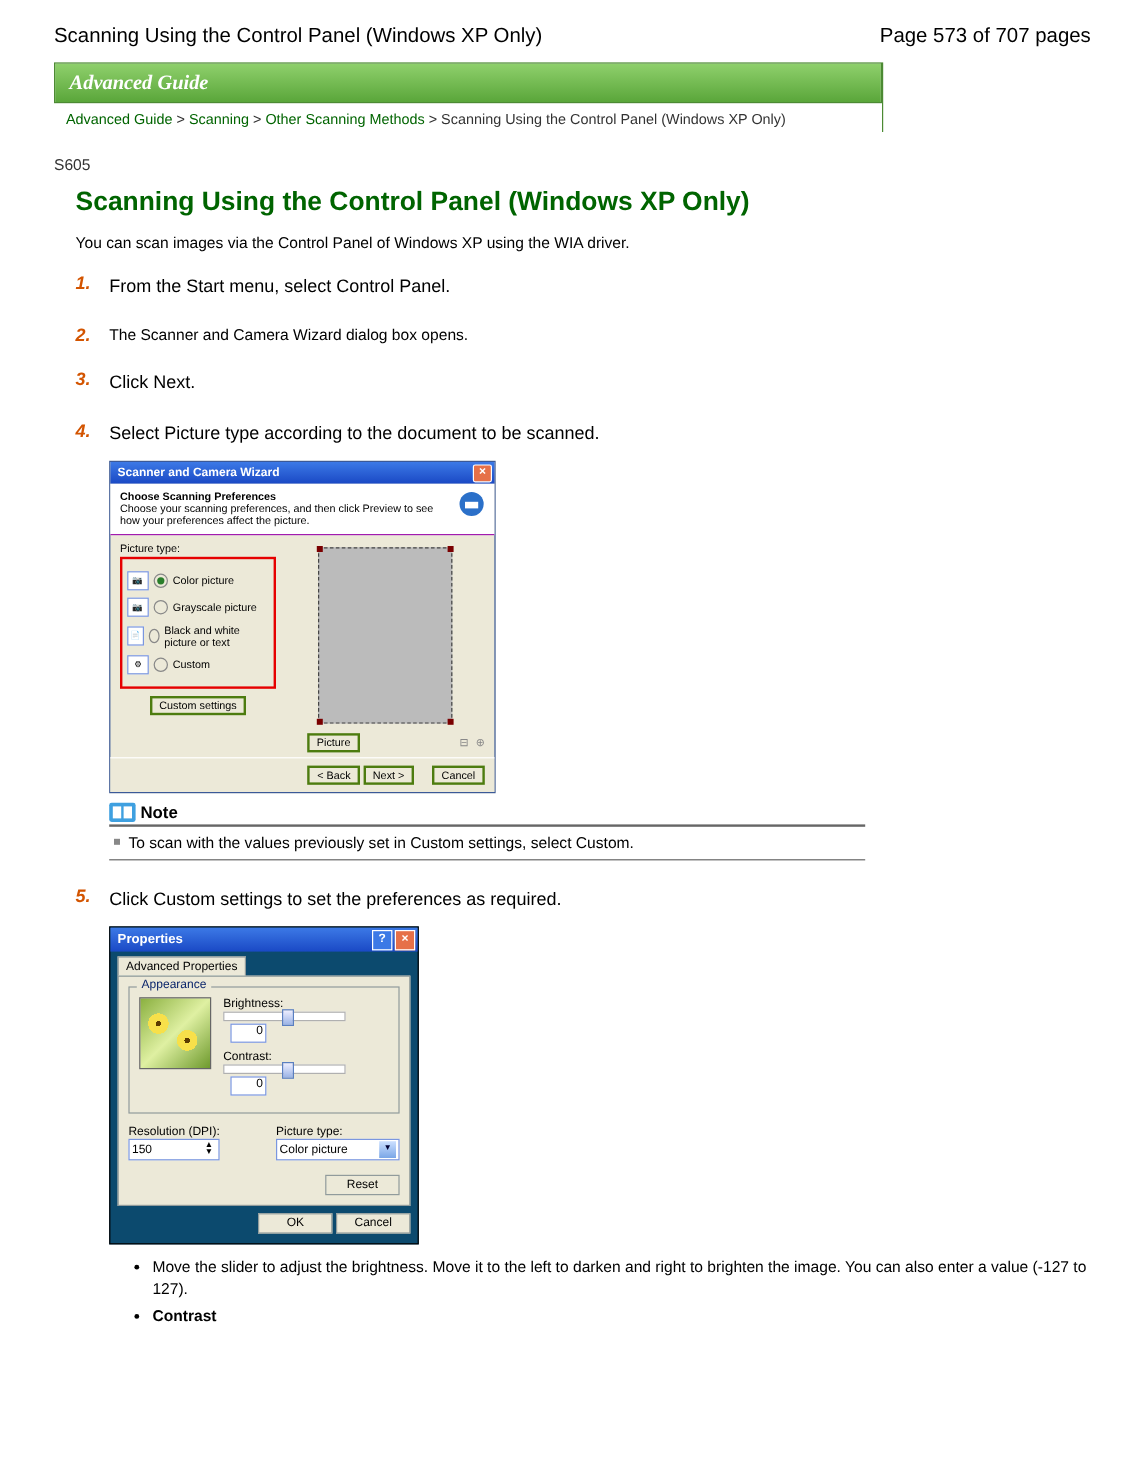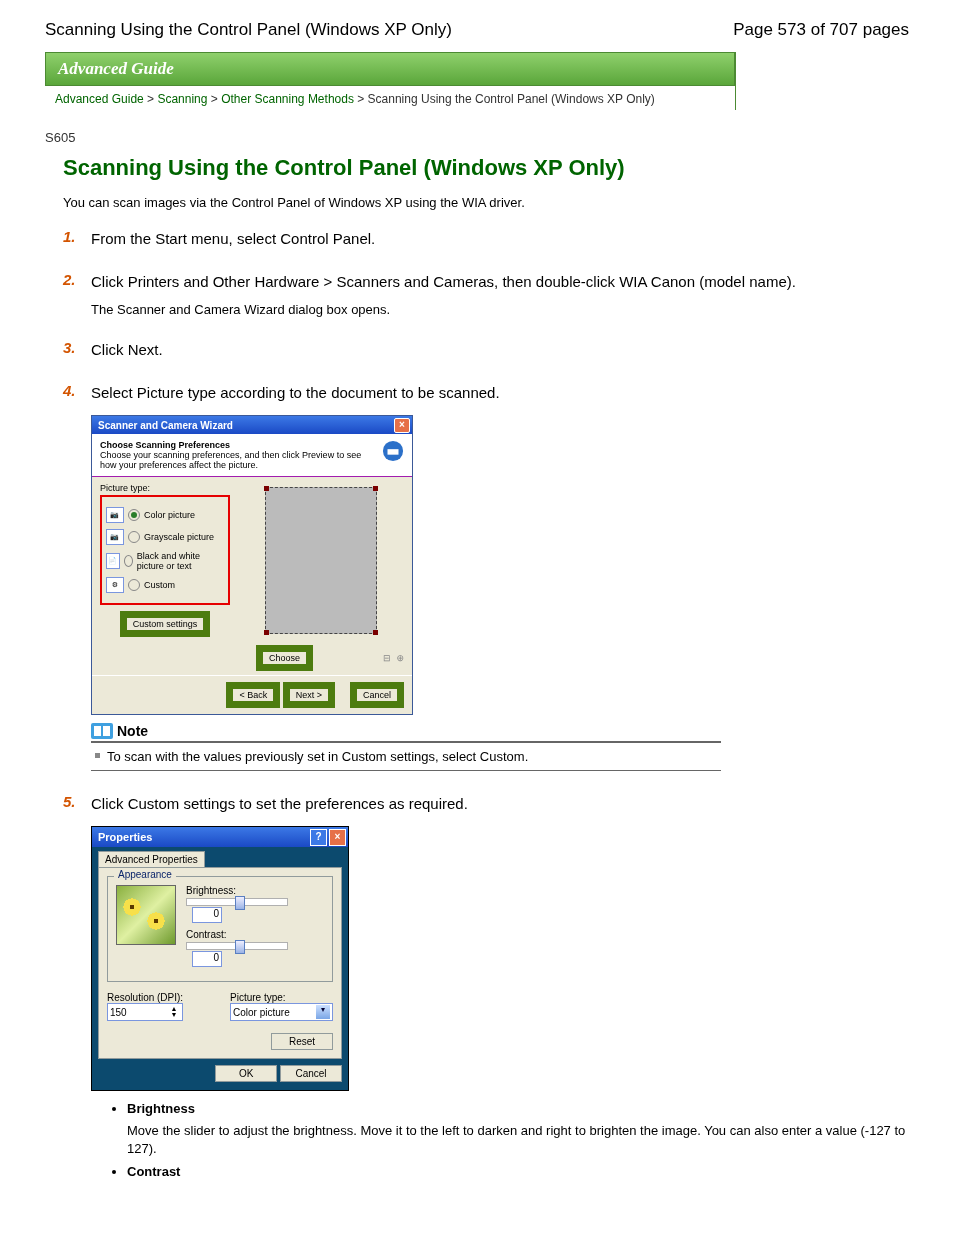--- a/index.html
+++ b/index.html
@@ -157,21 +157,21 @@
     display: inline-block; position: relative;
   }
   .radio-row.sel .ri::after {
     content:''; position:absolute; inset:2px; background:#2a7e2a; border-radius:50%;
   }
   .radio-row .ico {
     width: 16px; height: 14px; border: 1px solid #7a96df; background: #fff;
     display:flex; align-items:center; justify-content:center; font-size:7px;
   }
   .wiz-btn {
-    border: 7px solid #4d7c0f;
+    border: 2px solid #4d7c0f;
     background: #ece9d8;
     font-size: 9px;
     padding: 1px 6px;
     display: inline-block;
   }
   .custom-settings { margin-top: 6px; text-align: center; }
   .preview-area {
     width: 110px;
     height: 145px;
     background: #bbb;
@@ -368,21 +368,20 @@
     <div class="intro">You can scan images via the Control Panel of Windows XP using the WIA driver.</div>
 
     <ol class="steps">
       <li>
         <span class="step-num">1.</span>
         <div class="step-title">From the Start menu, select Control Panel.</div>
       </li>
 
       <li>
         <span class="step-num">2.</span>
-        <div class="step-title">Click Printers and Other Hardware &gt; Scanners and Cameras, then double-click WIA Canon (model name).</div>
         <div class="step-desc">The Scanner and Camera Wizard dialog box opens.</div>
       </li>
 
       <li>
         <span class="step-num">3.</span>
         <div class="step-title">Click Next.</div>
       </li>
 
       <li>
         <span class="step-num">4.</span>
@@ -436,21 +435,21 @@
               <div class="preview-area">
                 <span class="crop-handle" style="left:-2px;top:-2px"></span>
                 <span class="crop-handle" style="right:-2px;top:-2px"></span>
                 <span class="crop-handle" style="left:-2px;bottom:-2px"></span>
                 <span class="crop-handle" style="right:-2px;bottom:-2px"></span>
               </div>
             </div>
           </div>
           <div class="wizard-foot-1">
             <span style="width:150px"></span>
-            <span class="wiz-btn">Choose</span>
+            <span class="wiz-btn">Picture</span>
             <span style="flex:1"></span>
             <span style="font-size:9px;color:#888">⊟</span>
             <span style="font-size:9px;color:#888">⊕</span>
           </div>
           <div class="wizard-foot-2">
             <span class="wiz-btn">&lt; Back</span>
             <span class="wiz-btn">Next &gt;</span>
             <span style="display:inline-block;width:10px"></span>
             <span class="wiz-btn">Cancel</span>
           </div>
@@ -522,21 +521,20 @@
             </div>
           </div>
           <div style="text-align:right; padding: 0 6px 8px 6px;">
             <span class="xpbtn">OK</span>
             <span class="xpbtn">Cancel</span>
           </div>
         </div>
 
         <ul class="sub">
           <li>
-            <div class="bt">Brightness</div>
             <div class="bd">Move the slider to adjust the brightness. Move it to the left to darken and right to brighten the image. You can also enter a value (-127 to 127).</div>
           </li>
           <li>
             <div class="bt">Contrast</div>
           </li>
         </ul>
       </li>
     </ol>
   </div>
 </div>

